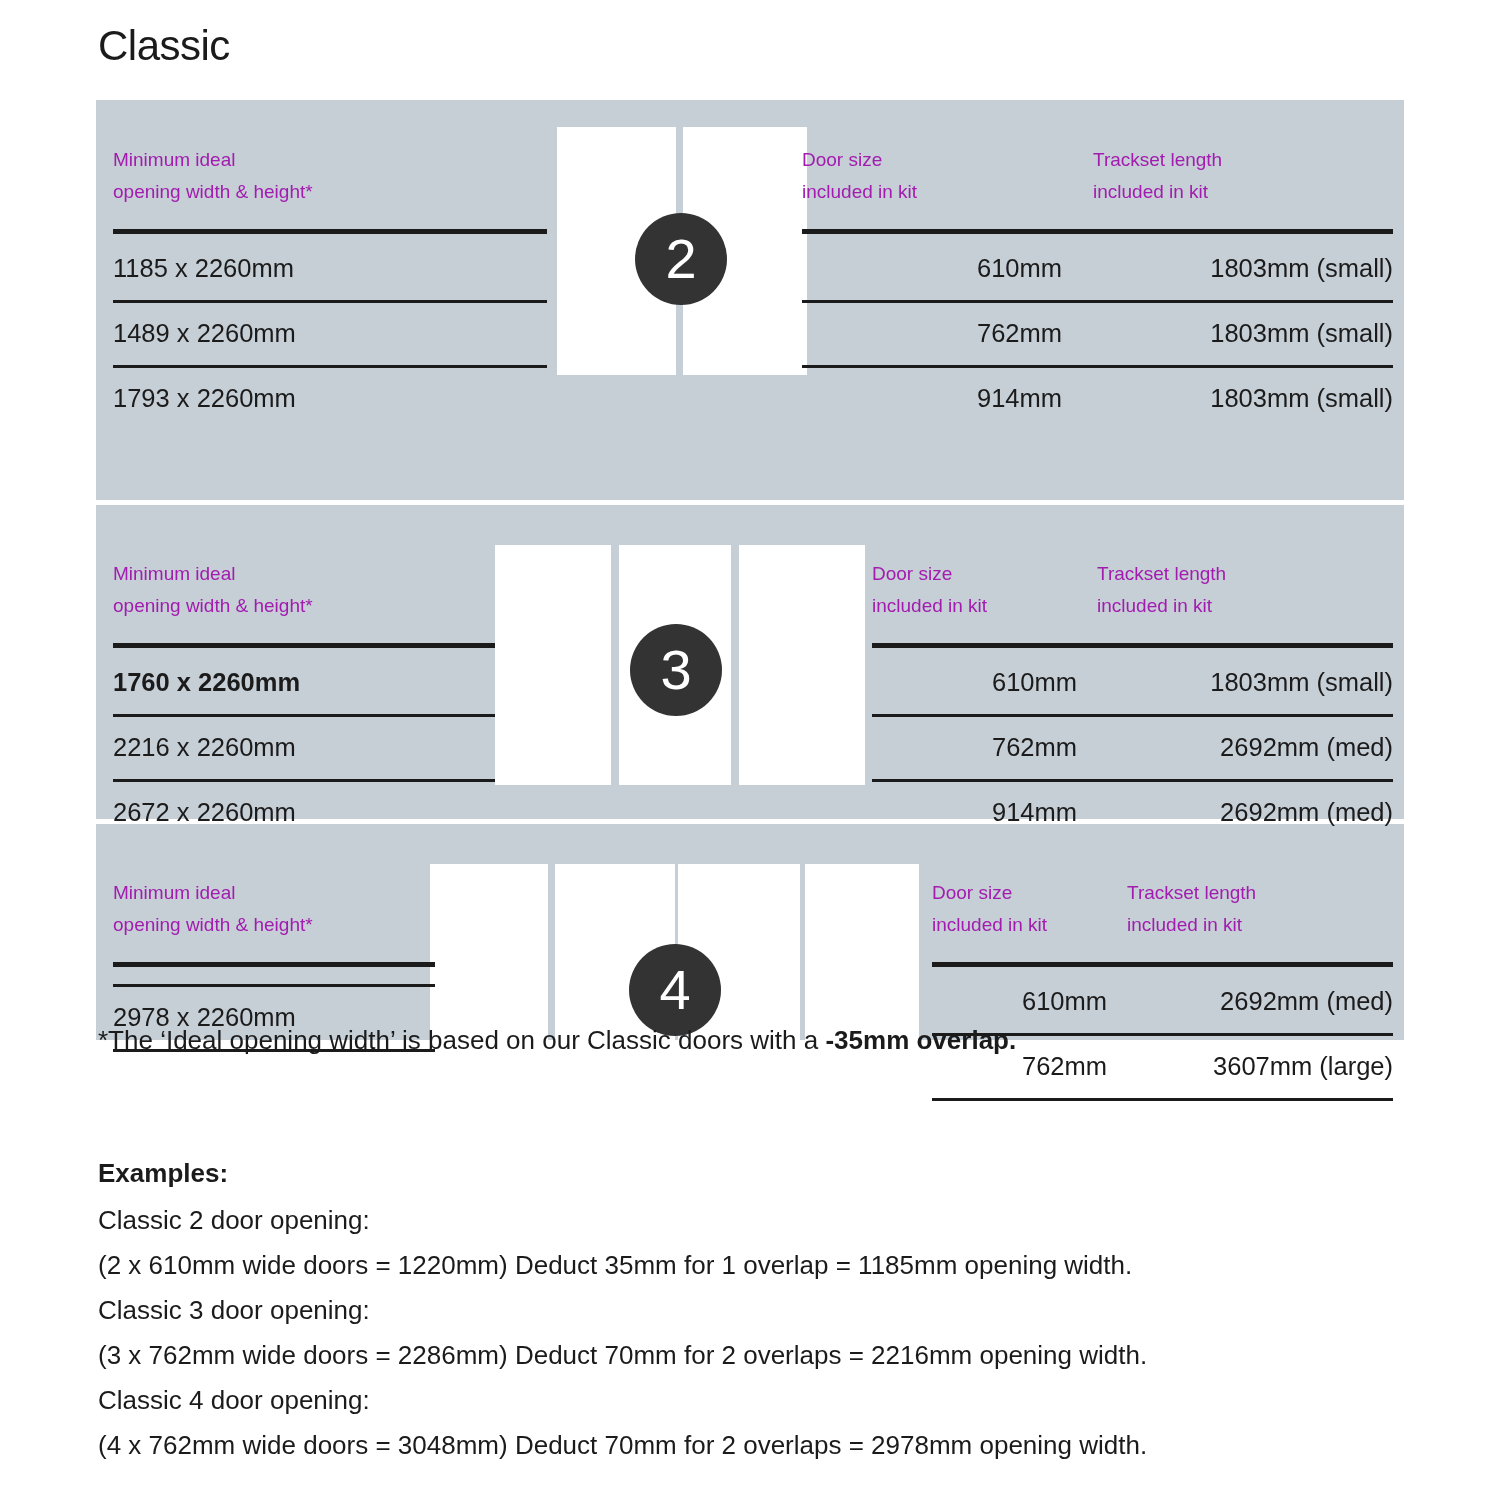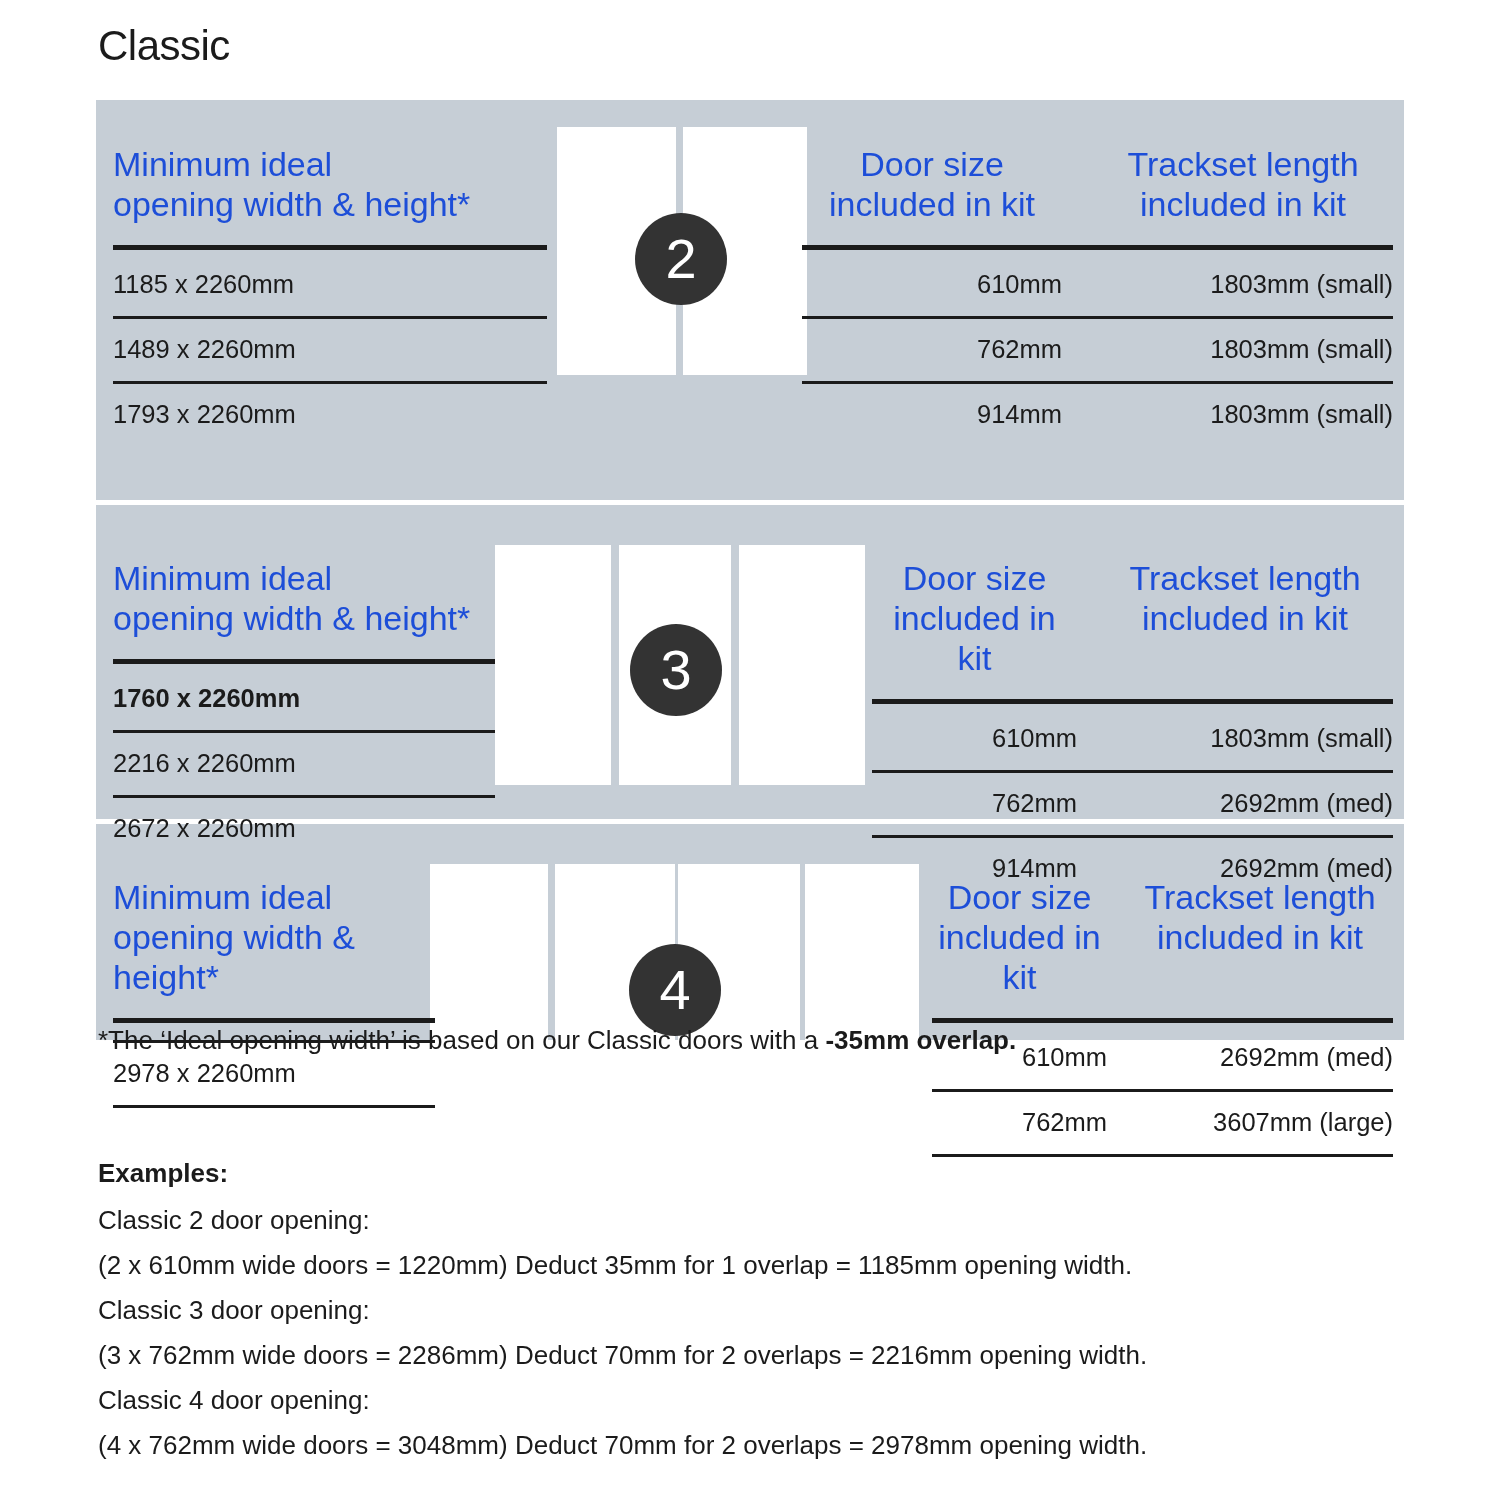--- a/index.html
+++ b/index.html
@@ -63,27 +63,27 @@
   .sec1 { top: 0px;   height: 400px; }
   .sec2 { top: 405px; height: 314px; }
   .sec3 { top: 724px; height: 216px; }
 
   
   .col {
     position: absolute;
     top: 0;
   }
   .col-head {
-    font-size: 34px;
-    line-height: 40px;
+    font-size: 19px;
+    line-height: 32px;
     font-weight: 400;
-    color: #1d4ed8;
+    color: #a21caf;
     white-space: pre-line;
   }
-  .col-head.right { text-align: center; }
+  .col-head.right { text-align: left; }
 
   .rule {
     background: #1b1b1b;
   }
   .rule-thick { height: 5px; }
   .rule-thin  { height: 3px; }
 
   .cell {
     font-size: 25.5px;
     line-height: 30px;

